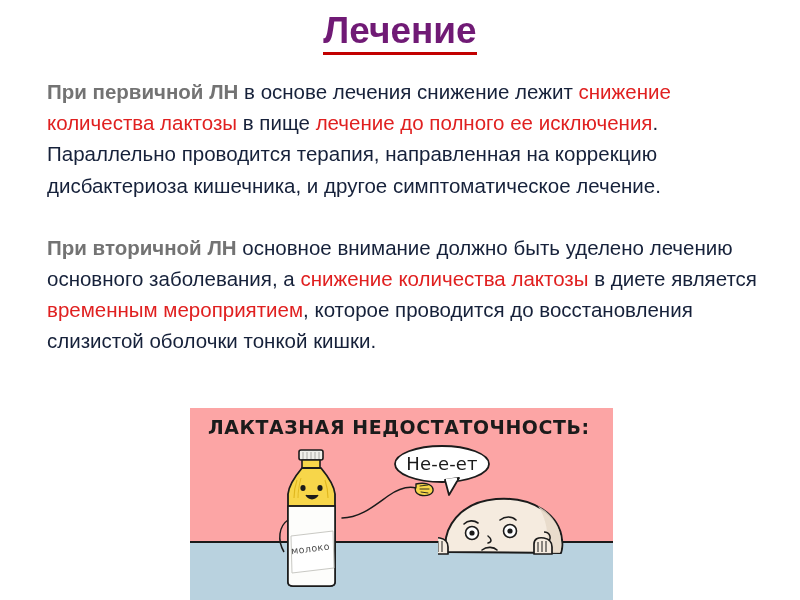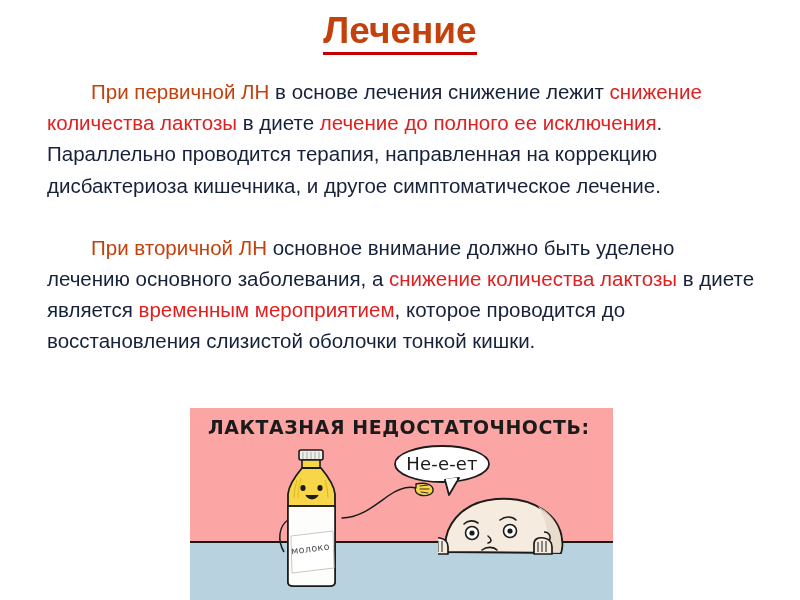--- a/index.html
+++ b/index.html
@@ -27,21 +27,21 @@
     position: absolute;
     top: 12px;
     left: 0;
     width: 800px;
     text-align: center;
   }
   .slide-title {
     display: inline-block;
     font-size: 37px;
     font-weight: bold;
-    color: #c2410c;
+    color: #701a75;
     letter-spacing: 0px;
     line-height: 1.05;
     border-bottom: 3px solid #C20000;
     padding-bottom: 1px;
   }
 
   
   .body-block {
     position: absolute;
     left: 47px;
@@ -51,21 +51,21 @@
     line-height: 31.2px;
     color: #16213a;
     text-align: left;
   }
   .para {
     margin: 0;
   }
   .para + .para {
     margin-top: 31px;
   }
-  .b   { font-weight: normal; color: #c2410c; margin-left: 44px; }
+  .b   { font-weight: bold; color: #737373; }
   .red { color: #E02020; }
 
   
   .cartoon {
     position: absolute;
     left: 190px;
     top: 408px;
     width: 423px;
     height: 192px;
     background: #fca5a5;
@@ -158,21 +158,21 @@
 
 <div class="slide">
 
   <div class="title-wrap">
     <div class="slide-title">Лечение</div>
   </div>
 
   <div class="body-block">
 
     <p class="para">
-      <span class="b">При первичной ЛН</span><span> в основе лечения снижение лежит </span><span class="red">снижение количества лактозы</span><span> в диете </span><span class="red">лечение до полного ее исключения</span><span>. Параллельно проводится терапия, направленная на коррекцию дисбактериоза кишечника, и другое симптоматическое лечение.</span>
+      <span class="b">При первичной ЛН</span><span> в основе лечения снижение лежит </span><span class="red">снижение количества лактозы</span><span> в пище </span><span class="red">лечение до полного ее исключения</span><span>. Параллельно проводится терапия, направленная на коррекцию дисбактериоза кишечника, и другое симптоматическое лечение.</span>
     </p>
 
     <p class="para">
       <span class="b">При вторичной ЛН</span><span> основное внимание должно быть уделено лечению основного заболевания, а </span><span class="red">снижение количества лактозы</span><span> в диете является </span><span class="red">временным мероприятием</span><span>, которое проводится до восстановления слизистой оболочки тонкой кишки.</span>
     </p>
 
   </div>
 
   <div class="cartoon">
 

